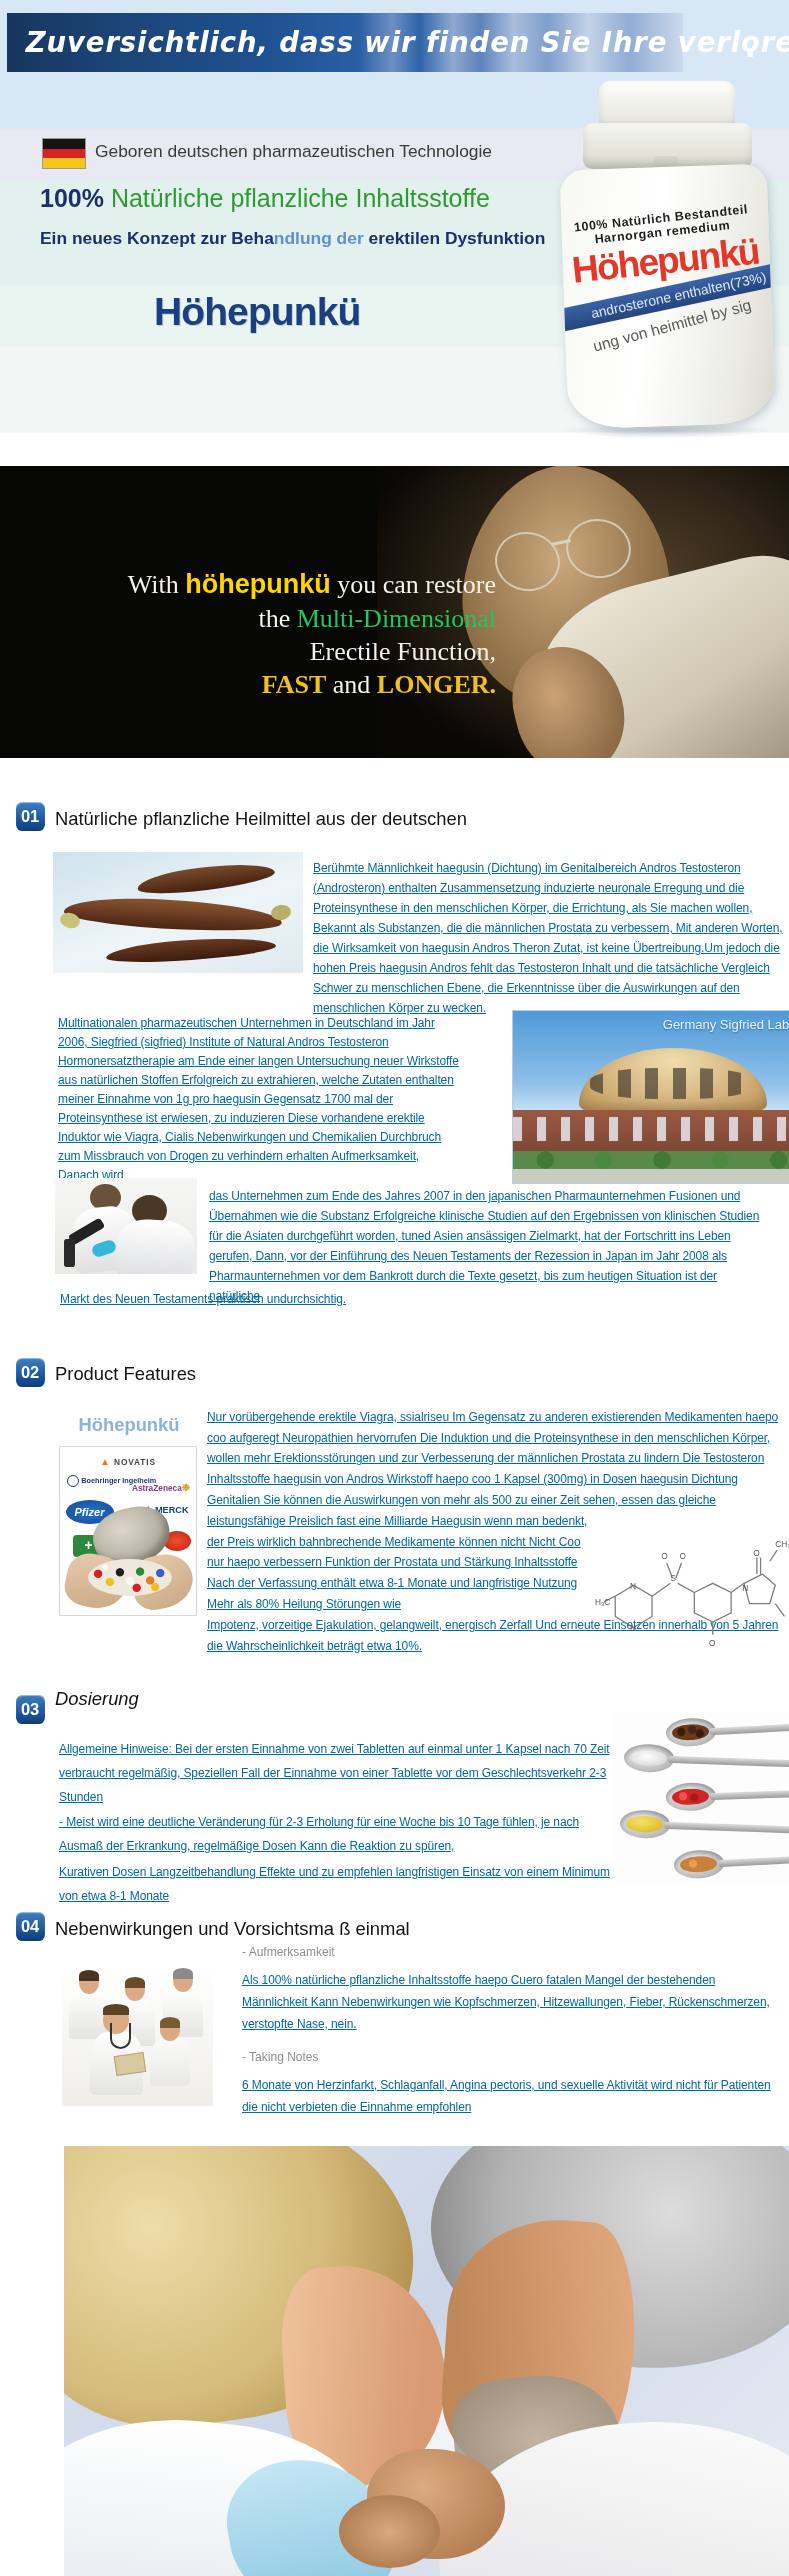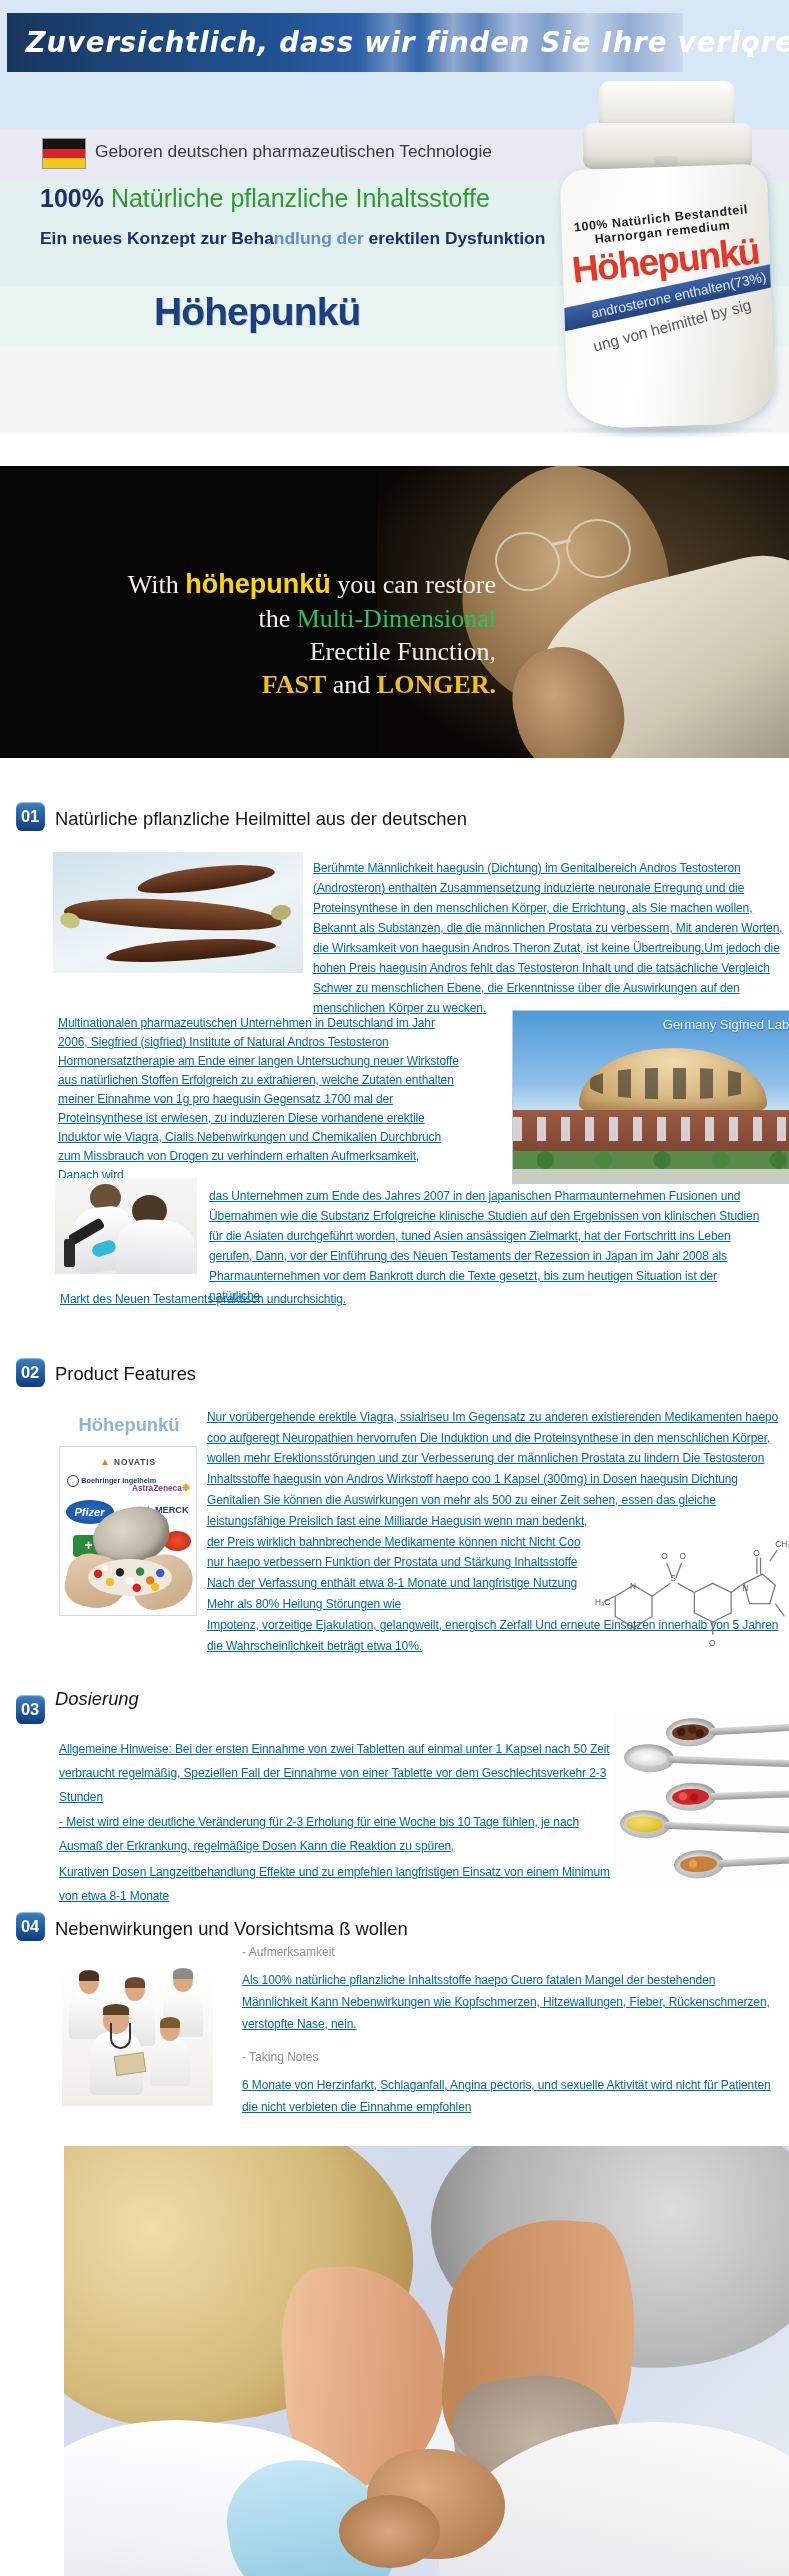--- a/index.html
+++ b/index.html
@@ -384,21 +384,21 @@
       <text x="172" y="42">O</text>
       <text x="196" y="32">CH₃</text>
       <text x="160" y="80">N</text>
       <text x="124" y="140">O</text>
     </g>
   </svg>
 
   <div class="badge" style="left:15.6px;top:1683px;margin-top:12px;">03</div>
   <div class="h-title" style="top:1688px;font-style:italic;">Dosierung</div>
 
-  <div class="para" style="left:59px;top:1737px;width:551px;line-height:24px;">Allgemeine Hinweise: Bei der ersten Einnahme von zwei Tabletten auf einmal unter 1 Kapsel nach 50 Zeit verbraucht regelmäßig, Speziellen Fall der Einnahme von einer Tablette vor dem Geschlechtsverkehr 2-3 Stunden</div>
+  <div class="para" style="left:59px;top:1737px;width:551px;line-height:24px;">Allgemeine Hinweise: Bei der ersten Einnahme von zwei Tabletten auf einmal unter 1 Kapsel nach 70 Zeit verbraucht regelmäßig, Speziellen Fall der Einnahme von einer Tablette vor dem Geschlechtsverkehr 2-3 Stunden</div>
   <div class="para" style="left:59px;top:1810px;width:551px;line-height:24px;">- Meist wird eine deutliche Veränderung für 2-3 Erholung für eine Woche bis 10 Tage fühlen, je nach Ausmaß der Erkrankung, regelmäßige Dosen Kann die Reaktion zu spüren,</div>
   <div class="para" style="left:59px;top:1860px;width:551px;line-height:24px;">Kurativen Dosen Langzeitbehandlung Effekte und zu empfehlen langfristigen Einsatz von einem Minimum von etwa 8-1 Monate</div>
 
   <div class="spoons">
     <div class="spoon" style="left:53px;top:1.8px;transform:rotate(-3deg);">
       <div class="bowl">
           <div class="fill f-beans"></div>
         </div>
       <div class="handle" style="left:44px;width:165px;"></div>
     </div>
@@ -422,21 +422,21 @@
     </div>
     <div class="spoon" style="left:61px;top:134px;transform:rotate(-3deg);">
       <div class="bowl">
           <div class="fill f-orange"></div>
         </div>
       <div class="handle" style="left:44px;width:165px;"></div>
     </div>
   </div>
 
   <div class="badge" style="left:15.6px;top:1912px;">04</div>
-  <div class="h-title" style="top:1918px;">Nebenwirkungen und Vorsichtsma ß wollen</div>
+  <div class="h-title" style="top:1918px;">Nebenwirkungen und Vorsichtsma ß einmal</div>
 
   <div class="doctors">
     <div class="dperson" style="left:7.3px;top:5.5px;">
         <div class="dp-head">
           <div class="dp-hair"></div>
         </div>
         <div class="dp-body"></div>
       </div>
     <div class="dperson" style="left:53px;top:13px;">
         <div class="dp-head">

